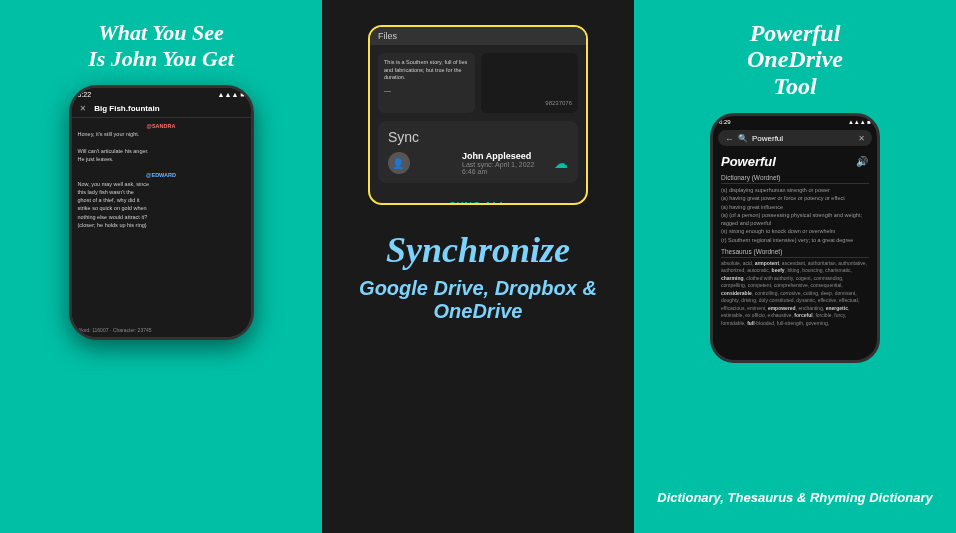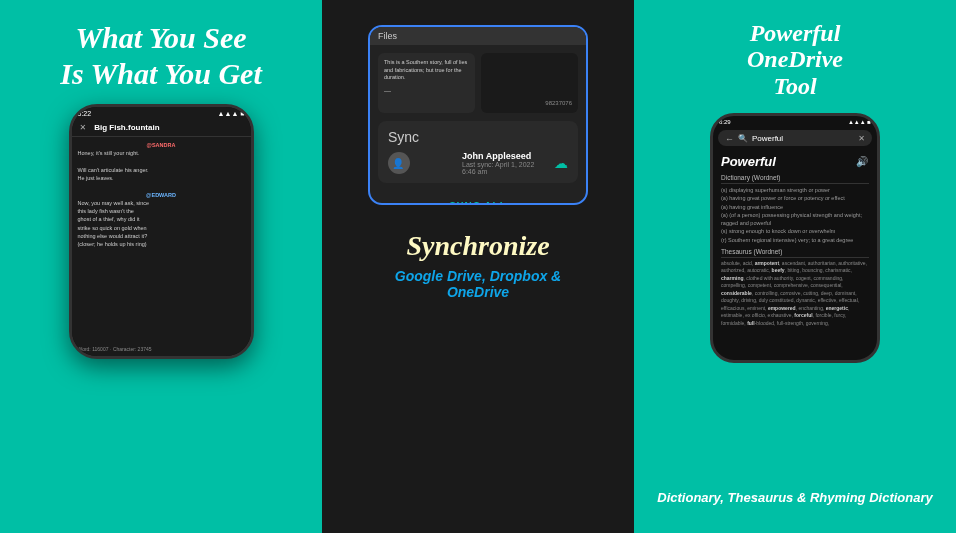--- a/index.html
+++ b/index.html
@@ -32,21 +32,21 @@
     .panel-title {
       font-family: Georgia, 'Times New Roman', serif;
       font-style: italic;
       font-weight: bold;
       color: white;
       text-align: center;
       line-height: 1.2;
     }
 
     .panel-title-large {
-      font-size: 30px;
+      font-size: 22px;
       margin-bottom: 8px;
     }
 
     .panel-subtitle {
       font-style: italic;
       font-weight: bold;
       color: white;
       text-align: center;
       font-size: 14px;
       line-height: 1.4;
@@ -123,21 +123,21 @@
       bottom: 4px;
       left: 6px;
       color: #888;
       font-size: 5px;
     }
 
     
     .middle-top-phone {
       background: #222;
       border-radius: 14px;
-      border: 2px solid #3b82f6;
+      border: 2px solid #fde047;
       width: 220px;
       height: 180px;
       margin-bottom: 10px;
       overflow: hidden;
       position: relative;
     }
 
     .files-header {
       background: #333;
       padding: 4px 8px;
@@ -283,31 +283,31 @@
       color: #999;
       font-size: 5.5px;
       line-height: 1.5;
     }
 
     
     .sync-title {
       font-family: Georgia, serif;
       font-style: italic;
       font-weight: bold;
-      color: #fef9c3;
-      font-size: 28px;
+      color: #7dd3fc;
+      font-size: 36px;
       text-align: center;
       line-height: 1.1;
     }
 
     .sync-sub {
       font-style: italic;
       font-weight: bold;
-      color: #0ea5e9;
-      font-size: 14px;
+      color: #7dd3fc;
+      font-size: 20px;
       text-align: center;
       margin-top: 6px;
     }
 
     .right-top-title {
       font-family: Georgia, serif;
       font-style: italic;
       font-weight: bold;
       color: white;
       font-size: 24px;
@@ -331,21 +331,21 @@
       font-size: 10px;
       margin-left: 4px;
     }
   </style>
 </head>
 <body>
 
 <div class="panel panel-teal">
   <div class="panel-title panel-title-large">
     <span>What You See</span><br>
-    <span>Is What You Get</span>
+    <span>Is John You Get</span>
   </div>
 
   <div class="phone-mockup phone-small" style="width:185px;height:255px;flex-shrink:0;margin-top:4px;">
     <div style="background:#1a1a1a;width:100%;height:100%;position:relative;">
 
       <div class="phone-status-bar">
         <span>5:22</span>
         <span>▲▲▲ ■</span>
       </div>
 

